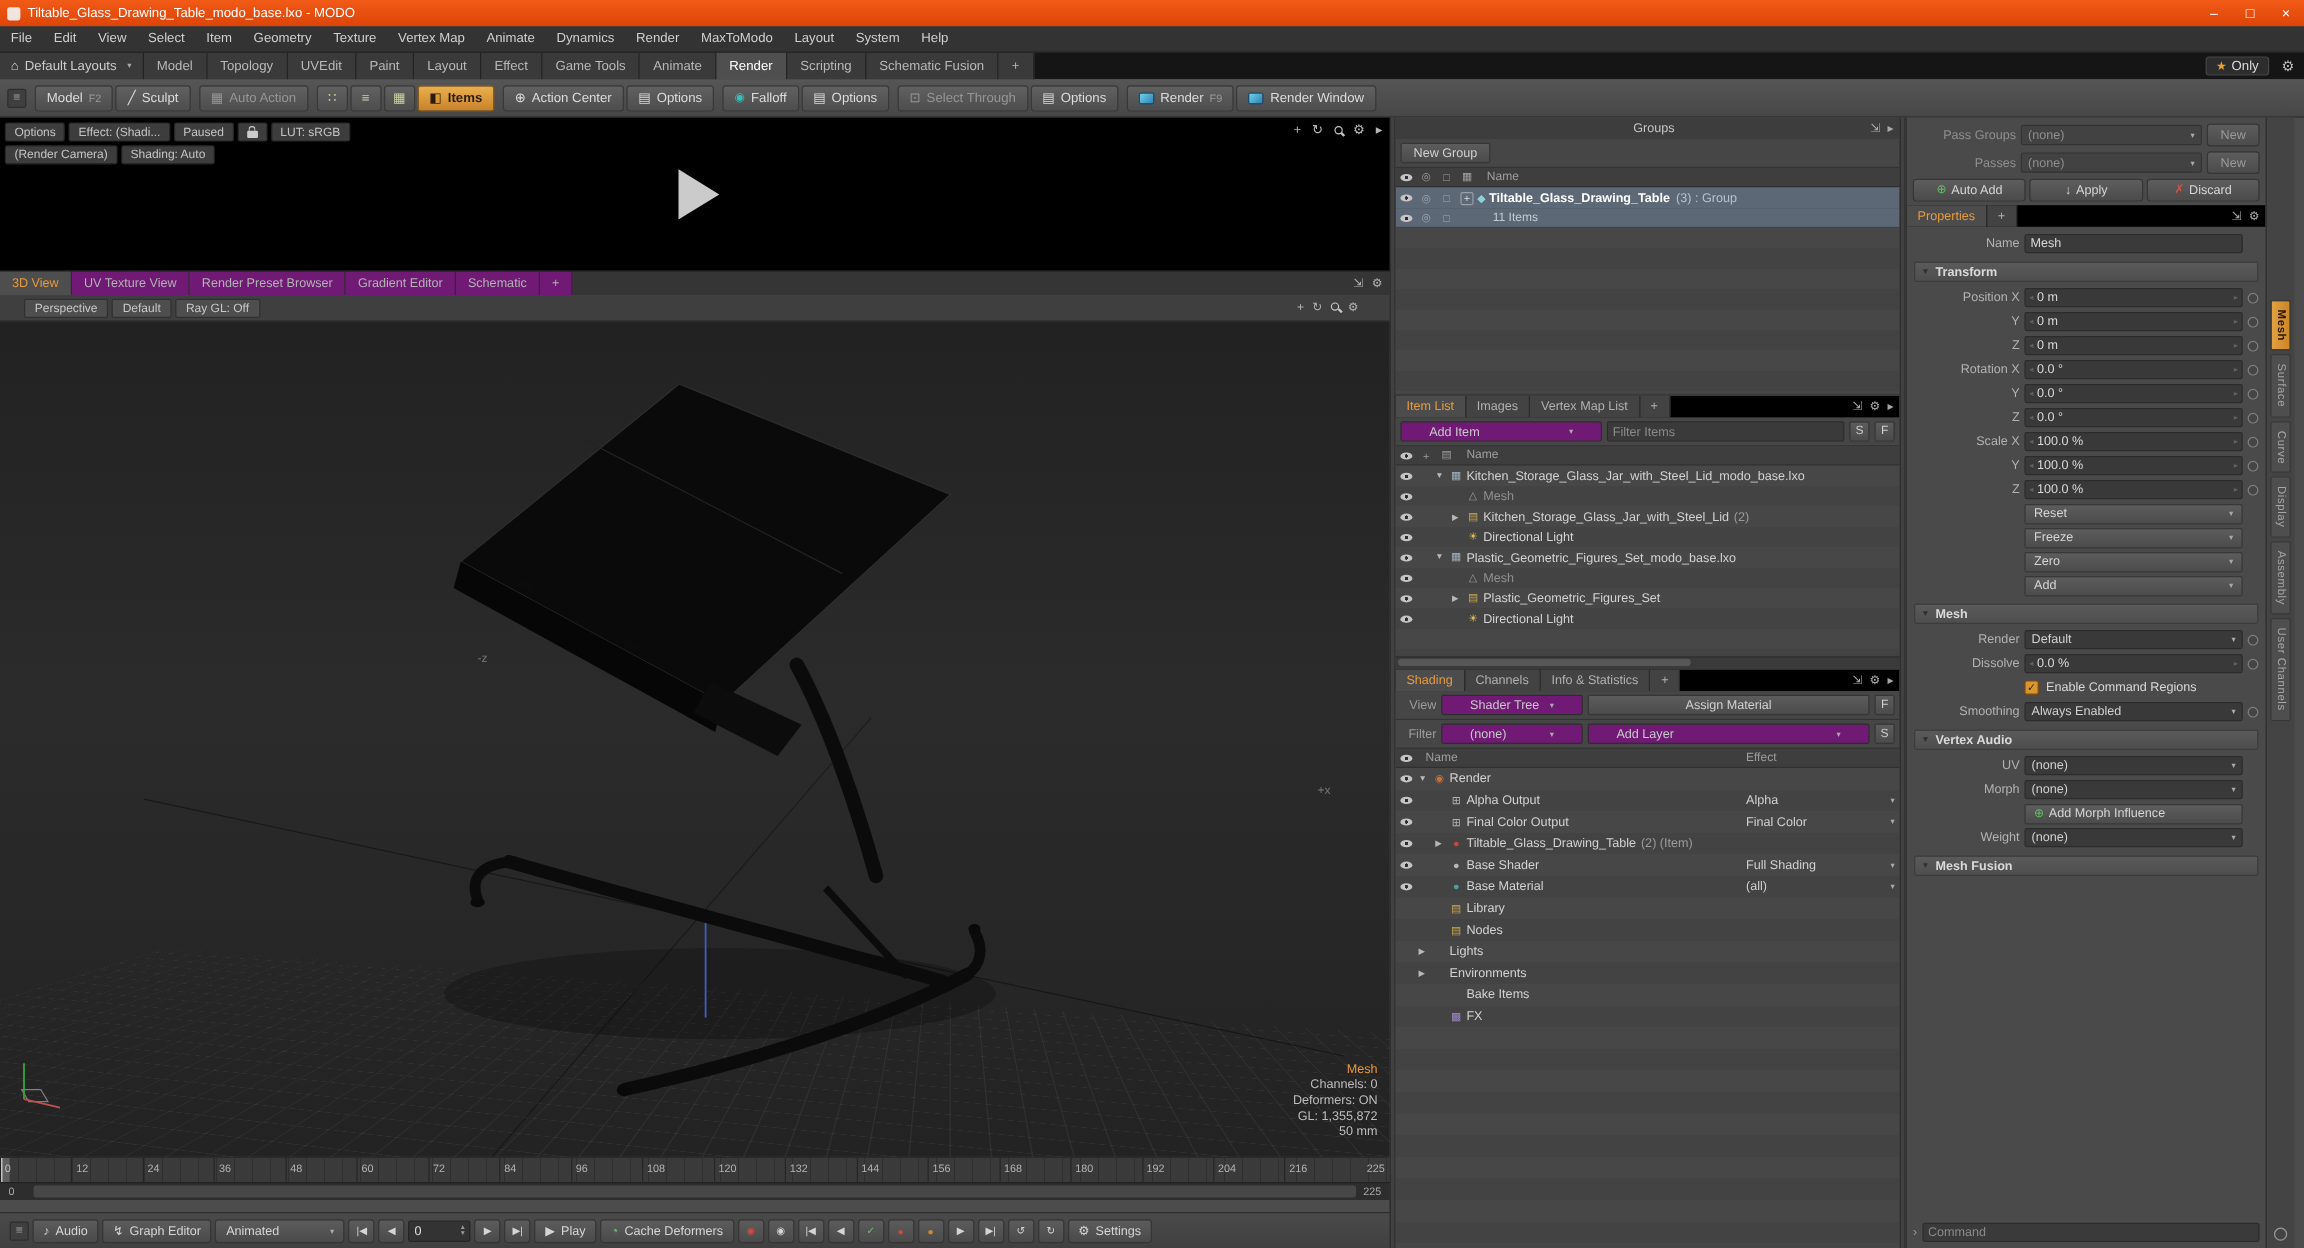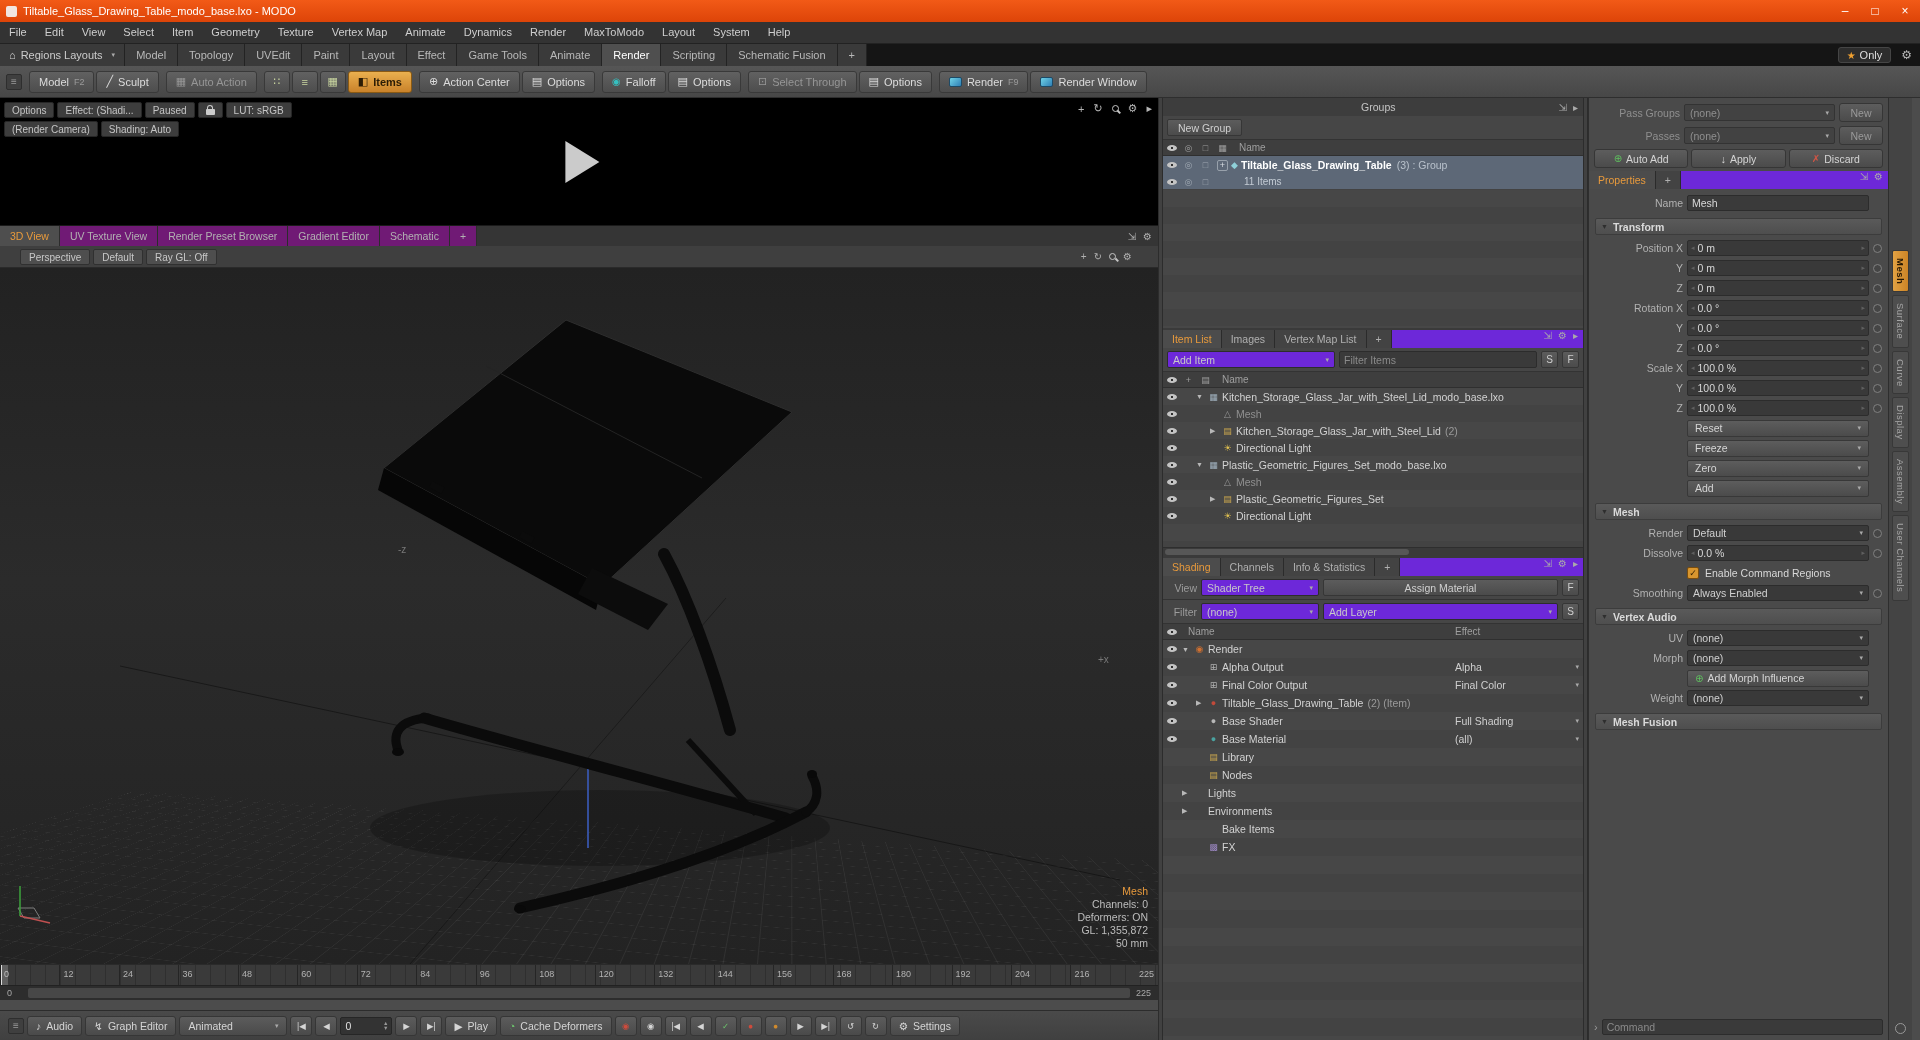--- a/index.html
+++ b/index.html
@@ -108,28 +108,28 @@
 
 .mid-col{width:420px;display:flex;flex-direction:column;background:#3a3a3a;gap:2px}
 .panel{background:#484848;display:flex;flex-direction:column;overflow:hidden}
 .pgroups{height:230px}
 .pitems{height:226px}
 .pshading{flex:1}
 .phead{height:18px;background:#3d3d3d;display:flex;align-items:center;flex:none}
 .ph-sp{width:40px}
 .ph-title{flex:1;text-align:center;font-size:10.5px;color:#c5c5c5}
 .ph-ics{margin-left:auto;display:flex;align-items:center;gap:6px;padding:0 5px;color:#aaa;font-size:10px}
-.ptabs{height:18px;background:#6d28d9;display:flex;align-items:flex-start;flex:none}
+.ptabs{height:18px;background:#000000;display:flex;align-items:center;flex:none}
 .ptabset{display:flex}
 .ptab{padding:0 9px;line-height:18px;background:#434343;border-right:1px solid #2b2b2b;color:#b0b0b0;font-size:10.5px;white-space:nowrap}
 .ptab.active{color:#e89a3c;background:#4c4c4c}
 .ptools{height:24px;display:flex;align-items:center;gap:4px;padding:0 4px;background:#464646;border-bottom:1px solid #333;flex:none}
 .tlab{width:30px;text-align:right;color:#9c9c9c;font-size:10.5px;flex:none}
 .pbtn2{height:17px;line-height:16px;padding:0 10px;background:linear-gradient(#5c5c5c,#4b4b4b);border:1px solid #363636;border-radius:2px;color:#d0d0d0;font-size:10.5px}
-.pdrop{height:17px;display:flex;align-items:center;background:#6d28d9;border:1px solid #2d2d2d;border-radius:2px;color:#c8c8c8;font-size:10.5px;padding:0 5px}
+.pdrop{height:17px;display:flex;align-items:center;background:#701a75;border:1px solid #2d2d2d;border-radius:2px;color:#c8c8c8;font-size:10.5px;padding:0 23px}
 .minib{width:17px;height:17px;line-height:16px;text-align:center;background:linear-gradient(#5c5c5c,#4b4b4b);border:1px solid #363636;border-radius:2px;color:#cfcfcf;font-size:10px;flex:none}
 .colhead{height:16px;background:#3e3e3e;border-bottom:1px solid #2f2f2f;display:flex;align-items:center;font-size:10px;color:#9f9f9f;flex:none}
 .ch-ic{width:17px;display:flex;justify-content:center;font-size:9px;flex:none}
 .ch-name{padding-left:8px;flex:1}
 .ch-eff{width:128px;flex:none}
 .rows{flex:1;position:relative;background:repeating-linear-gradient(180deg,#474747 0 17px,#434343 17px 34px);overflow:hidden}
 .pshading .rows{background:repeating-linear-gradient(180deg,#474747 0 18px,#434343 18px 36px)}
 .trow{height:17px;display:flex;align-items:center;font-size:10.5px;color:#d2d2d2}
 .srow{height:18px}
 .eyec{width:17px;display:flex;justify-content:center;flex:none}
@@ -238,21 +238,21 @@
       <span class="menu-item">MaxToModo</span>
       <span class="menu-item">Layout</span>
       <span class="menu-item">System</span>
       <span class="menu-item">Help</span>
     </div>
 </div>
 
 <div class="layoutbar">
   <span class="pin-btn">
     <span class="ic">⌂</span>
-    <span>Regions Layouts</span>
+    <span>Default Layouts</span>
     <span class="dd">▾</span>
   </span>
   <div class="ltabs">
 
   <span class="ltab">Model</span>
       <span class="ltab">Topology</span>
       <span class="ltab">UVEdit</span>
       <span class="ltab">Paint</span>
       <span class="ltab">Layout</span>
       <span class="ltab">Effect</span>

